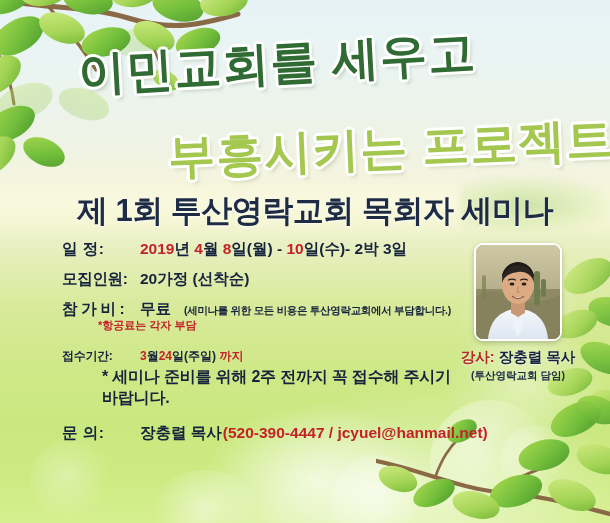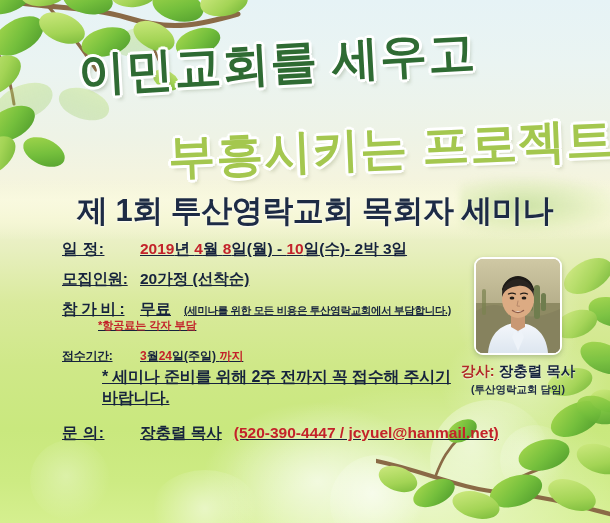--- a/index.html
+++ b/index.html
@@ -80,21 +80,20 @@
     position:absolute;left:0;right:0;top:190px;text-align:center;
     font-size:31px;font-weight:700;color:#1d2b45;letter-spacing:-.5px;
     text-shadow:0 1px 2px rgba(255,255,255,.85);
     padding-left:20px;
   }
 
   
   #info{
     position:absolute;left:62px;top:239px;width:400px;
     color:#16233d;
-    text-decoration:underline;
   }
   .row{display:flex;align-items:baseline;margin-bottom:9px;font-size:15.5px;font-weight:700;}
   .lbl{flex:0 0 78px;letter-spacing:.5px;}
   .lbl.wide{flex:0 0 78px;letter-spacing:-0.3px;}
   .val{white-space:nowrap;}
   .red{color:#c3222a;}
   .navy{color:#16233d;}
   .small-note{font-size:10.5px;font-weight:700;letter-spacing:-.3px;}
   .sub-red{
     color:#c3222a;font-size:11px;font-weight:700;
@@ -103,21 +102,21 @@
   #fee-row{margin-bottom:2px;}
   #deadline-row{margin-top:15px;margin-bottom:2px;font-size:12px;}
   #deadline-note{
     font-size:16px;font-weight:700;color:#16233d;
     padding-left:40px;margin-bottom:14px;letter-spacing:-.2px;
   }
   #contact-row{font-size:15.5px;}
 
   
   #speaker{
-    position:absolute;left:452px;top:257px;width:132px;text-align:center;
+    position:absolute;left:452px;top:243px;width:132px;text-align:center;
   }
   #speaker-photo{
     width:84px;height:94px;margin:0 auto;border-radius:9px;
     border:2px solid #ffffff;box-shadow:0 2px 5px rgba(80,100,60,.35);
     overflow:hidden;position:relative;
     background:linear-gradient(to bottom,#b9ae8d 0%,#a89a74 45%,#8d8660 100%);
   }
   #speaker-name{
     margin-top:7px;font-size:14.5px;font-weight:700;color:#16233d;
     text-shadow:0 1px 1px rgba(255,255,255,.7);white-space:nowrap;
@@ -250,21 +249,21 @@
     <div class="row" id="deadline-row">
       <span class="lbl wide">접수기간:</span>
       <span class="val"><span id="deadline-rich"><span class="red">3</span><span class="navy">월</span><span class="red">24</span><span class="navy">일(주일) </span><span class="red">까지</span></span></span>
     </div>
 
     <div id="deadline-note">* 세미나 준비를 위해 2주 전까지 꼭 접수해 주시기 바랍니다.</div>
 
     <div class="row" id="contact-row">
       <span class="lbl">문      의:</span>
       <span class="val navy">장충렬 목사</span>
-      <span class="val red" style="margin-left:12px;">(520-390-4447 / jcyuel@hanmail.net)</span>
+      <span class="val red" style="margin-left:1px;">(520-390-4447 / jcyuel@hanmail.net)</span>
     </div>
   </div>
 
   <div id="speaker">
     <div id="speaker-photo">
       <svg viewBox="0 0 84 94" width="84" height="94">
         <defs>
           <linearGradient id="skyg" x1="0" y1="0" x2="0" y2="1">
             <stop offset="0%" stop-color="#cfc8a4"></stop>
               <stop offset="100%" stop-color="#9c9570"></stop>

